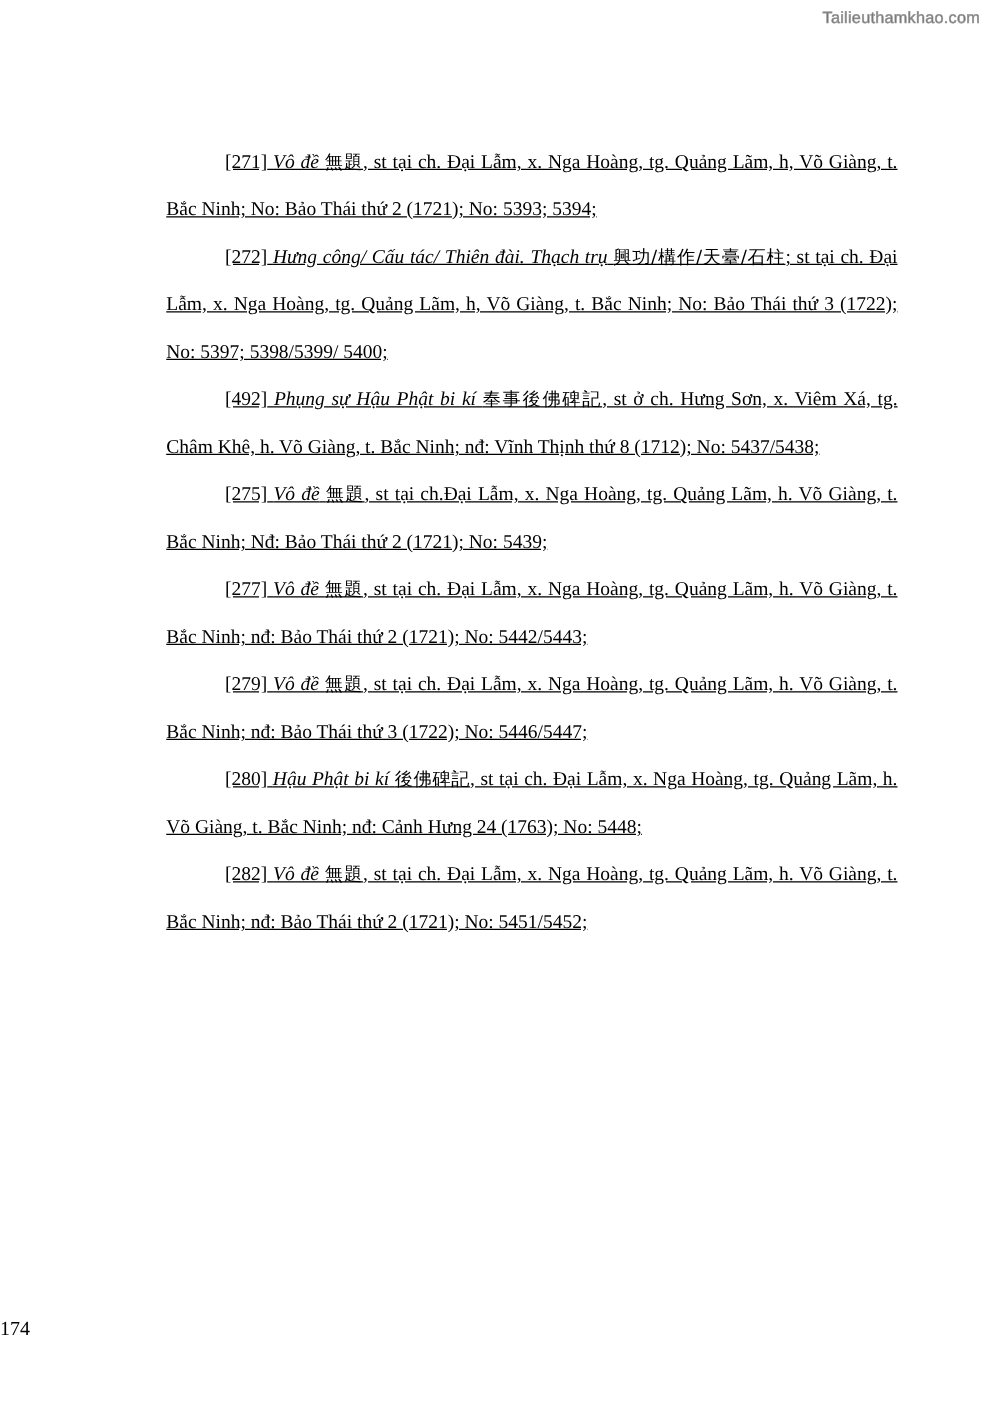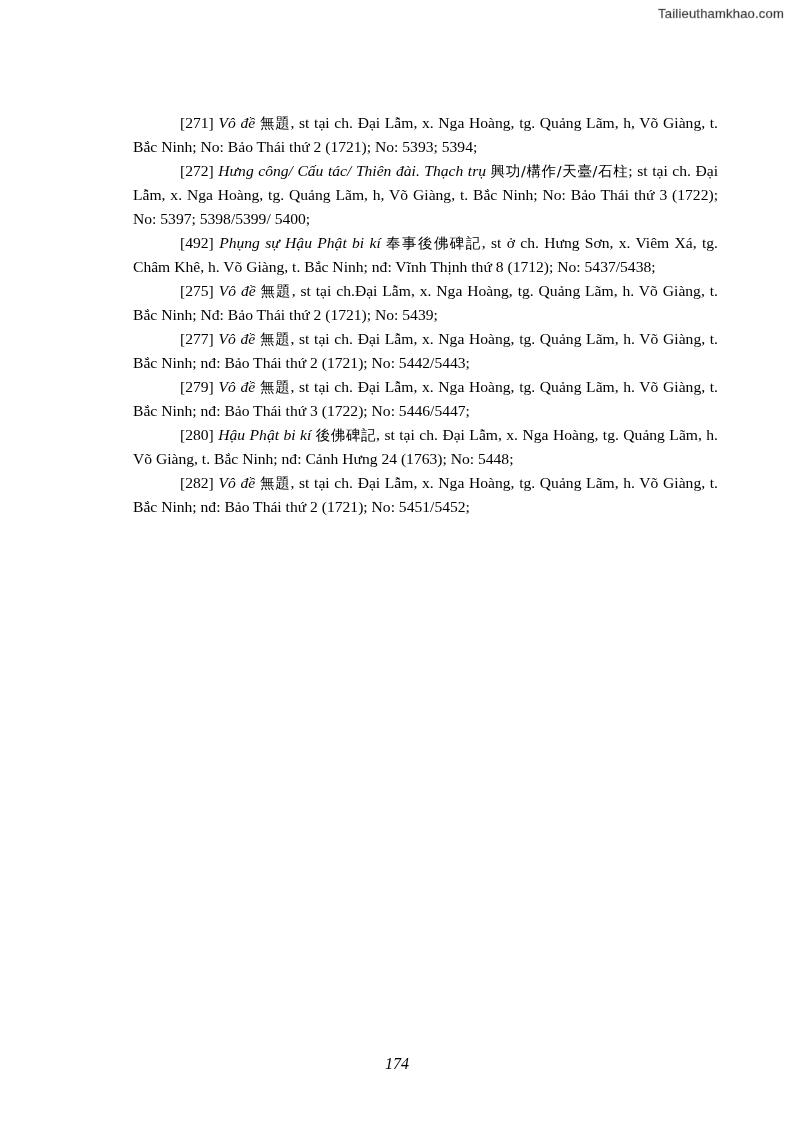--- a/index.html
+++ b/index.html
@@ -14,48 +14,47 @@
       overflow: hidden;
       font-family: "Liberation Serif", "DejaVu Serif", serif;
       color: #000000;
     }
     .watermark {
       position: absolute;
       top: 6px;
       right: 10px;
       font-family: "Liberation Sans", "DejaVu Sans", sans-serif;
       font-size: 13px;
-      color: #000000;
+      color: #737373;
       -webkit-text-stroke: 0.5px #9a9a9a;
       letter-spacing: 0.2px;
     }
     .content {
       position: absolute;
       left: 133px;
       top: 111px;
       width: 585px;
     }
     .entry {
       font-size: 15.6px;
-      line-height: 24px;
+      line-height: 38px;
       text-align: justify;
       text-indent: 47px;
       margin: 0;
+      text-decoration: underline;
     }
     .entry .num { font-style: normal; }
     .entry .title { font-style: italic; }
     .entry .han { font-family: "DejaVu Sans", sans-serif; font-size: 14.5px; }
     .page-number {
       position: absolute;
       top: 1055px;
       left: 0;
       width: 794px;
-      text-align: center;
       font-size: 16px;
-      font-style: italic;
     }
   </style>
 </head>
 <body>
 
 <div class="watermark">Tailieuthamkhao.com</div>
 
 <div class="content">
   <p class="entry"><span class="num">[271]</span> <span class="title">Vô đề</span> <span class="han">無題</span><span>, st tại ch. Đại Lẫm, x. Nga Hoàng, tg. Quảng Lãm, h, Võ Giàng, t. Bắc Ninh; No: Bảo Thái thứ 2 (1721); No: 5393; 5394;</span></p>
 

